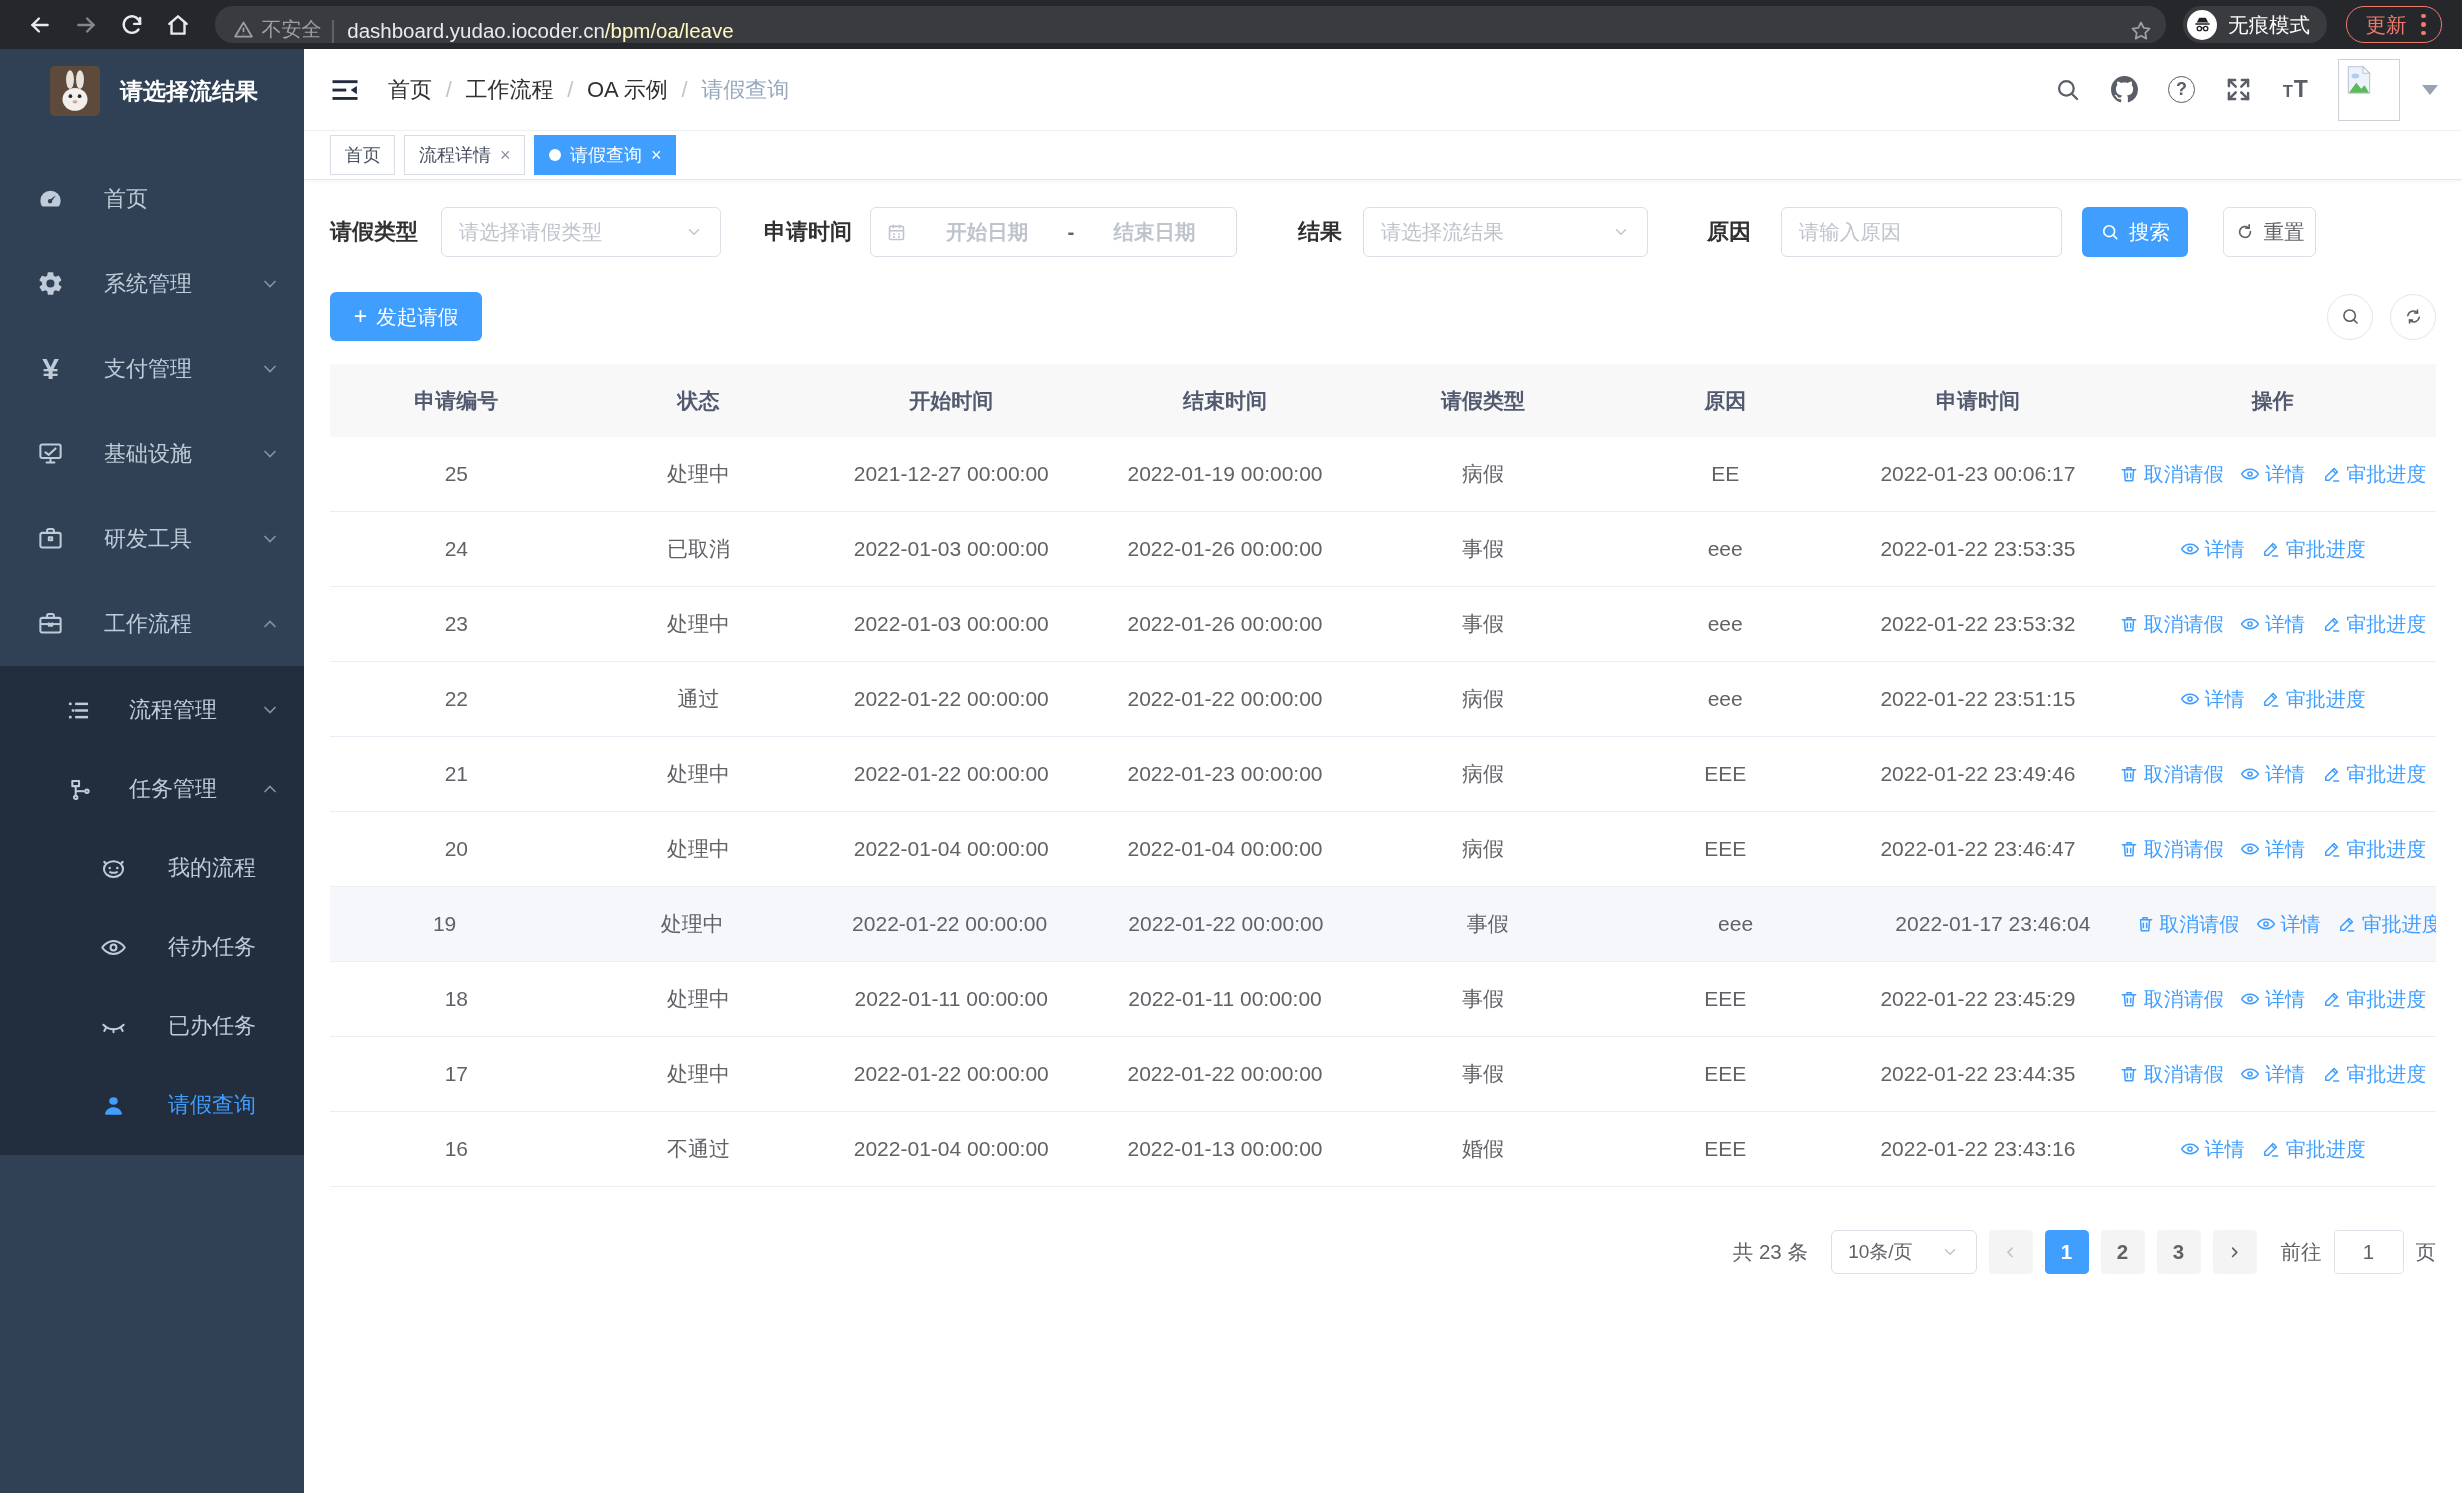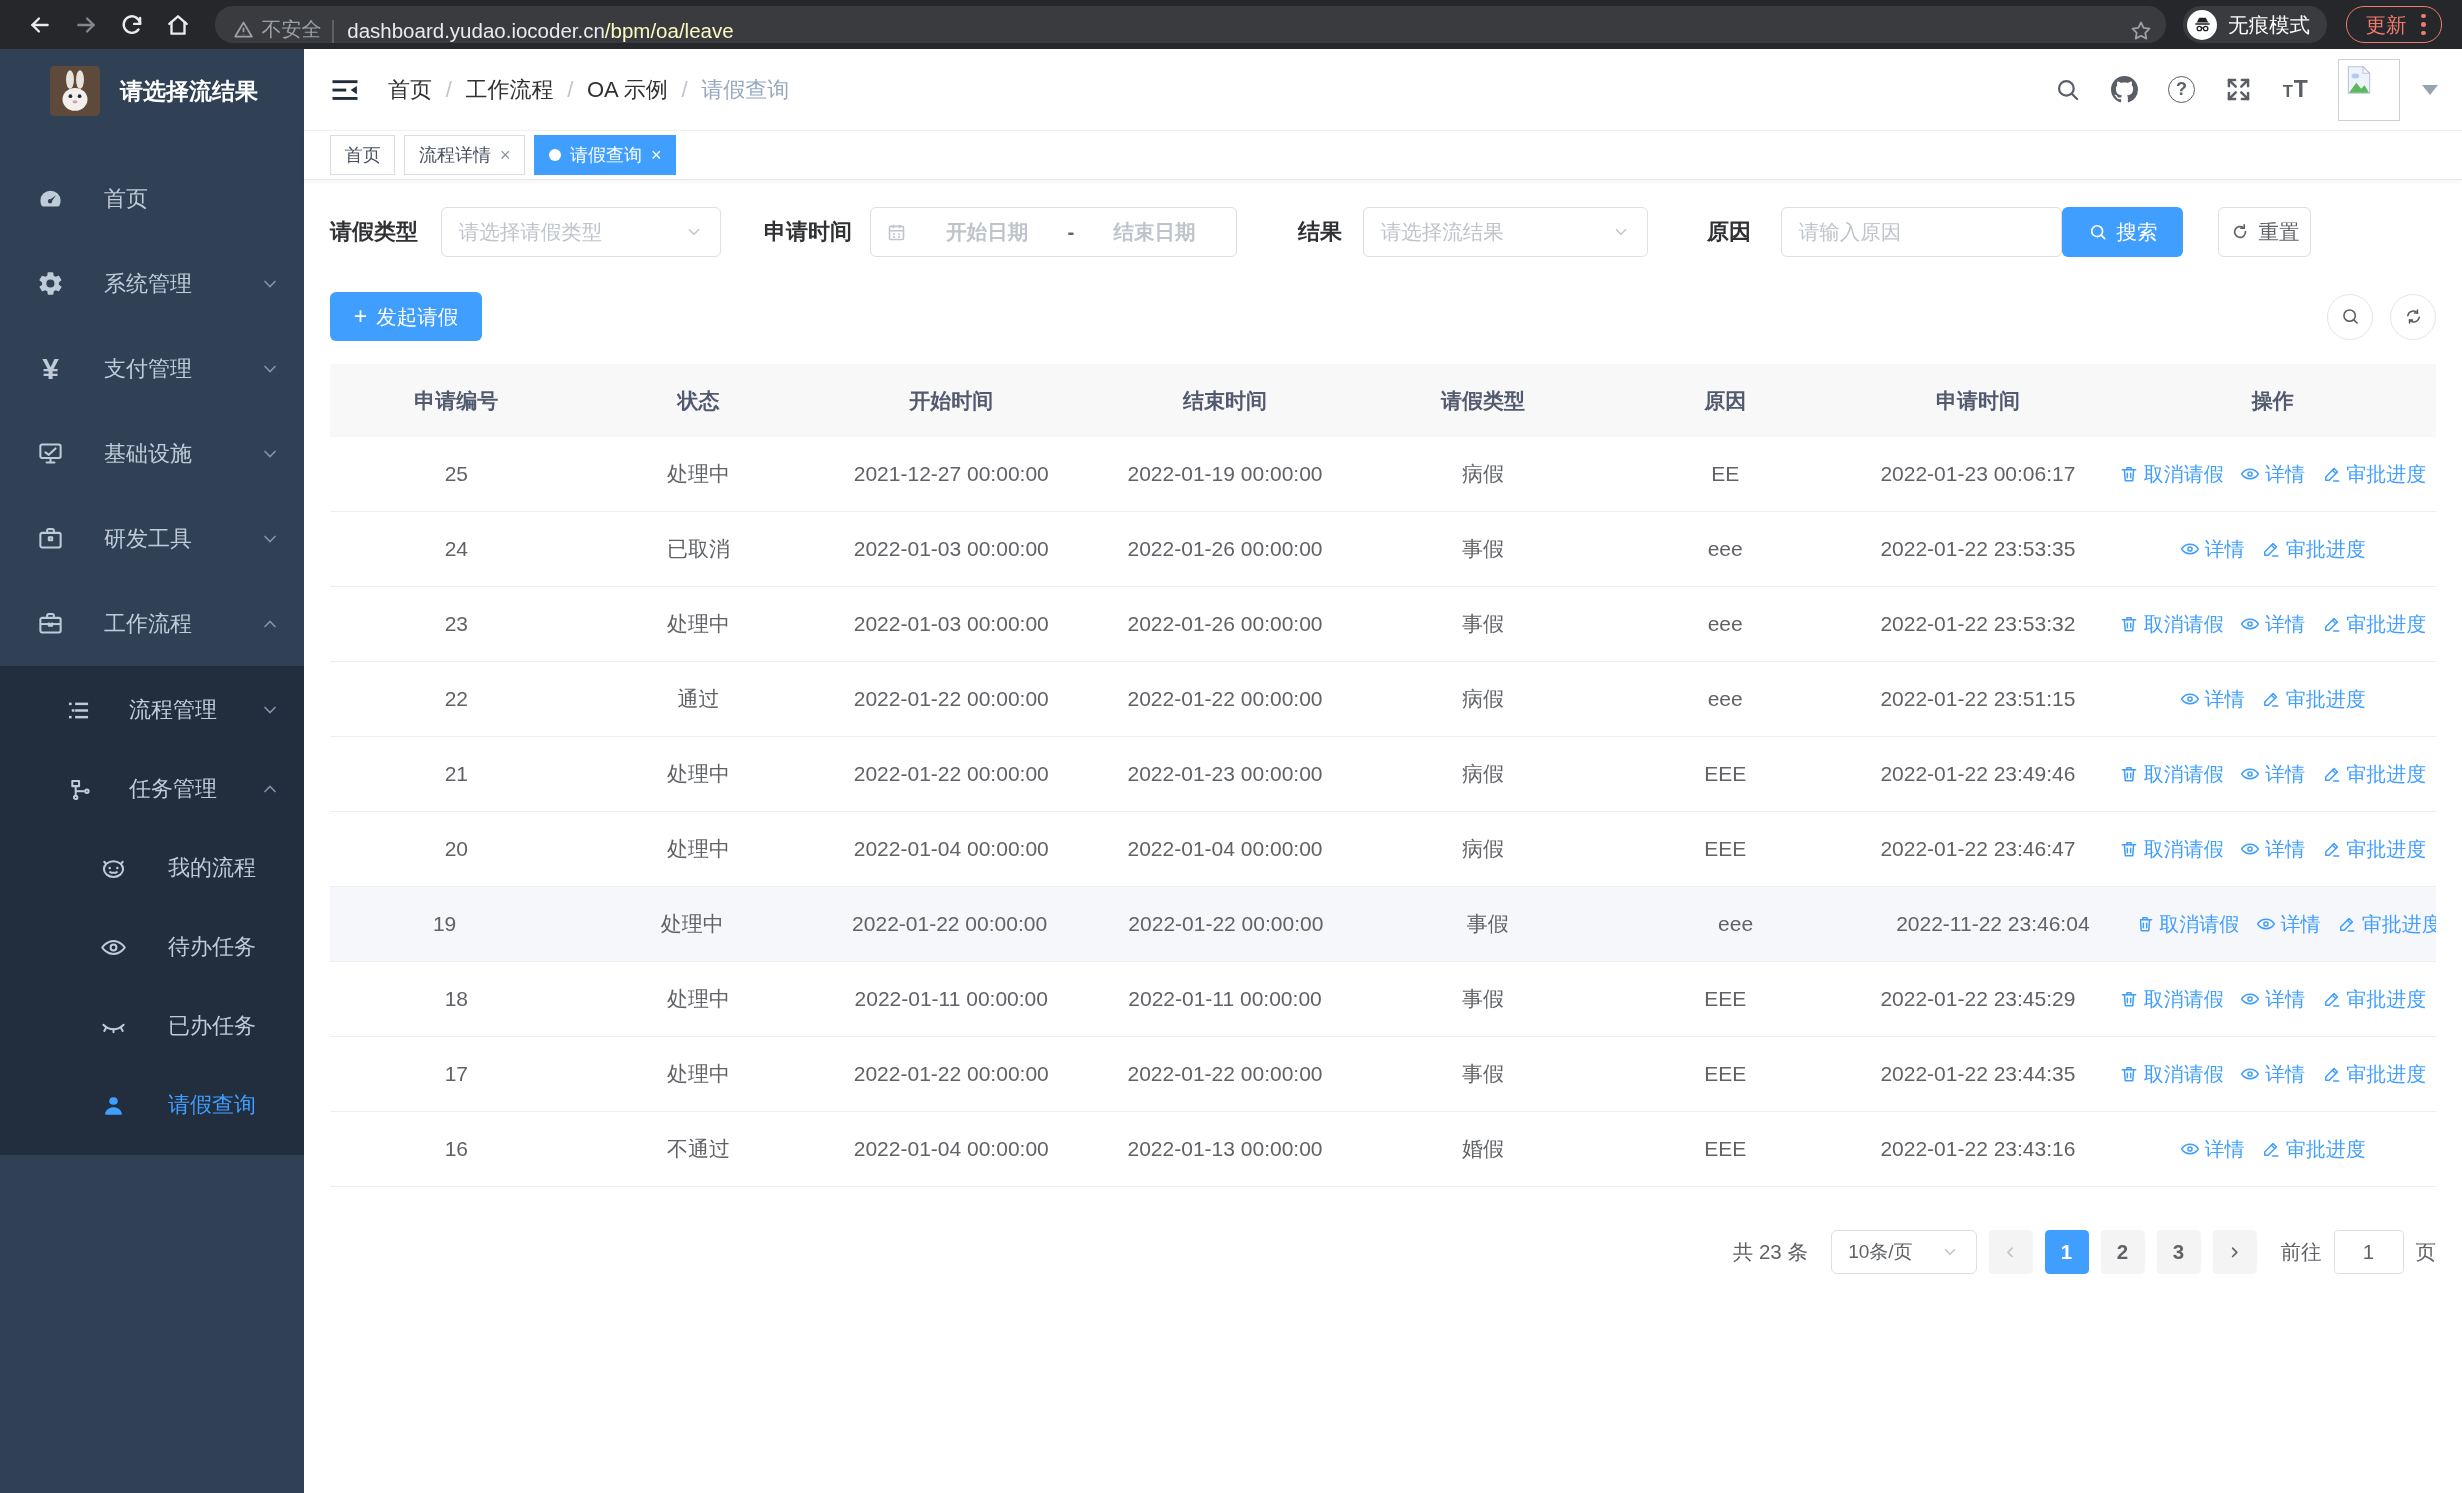--- a/index.html
+++ b/index.html
@@ -499,21 +499,21 @@
                 <path d="M6 9l6 6 6-6"></path>
               </svg>
             </span>
         </span>
 
         <span class="f-label" style="margin-left:59px;">原因</span>
         <span class="f-control input-ctl" style="width:281px; margin-left:30px;">
           <span>请输入原因</span>
         </span>
 
-        <button class="btn btn-primary" style="width:121px; ">
+        <button class="btn btn-primary" style="width:106px; margin-left:20px;">
           <svg viewBox="0 0 24 24" fill="none" stroke="#fff" stroke-width="2" stroke-linecap="round">
               <circle cx="11" cy="11" r="6.5"></circle>
               <path d="M15.8 15.8 20 20"></path>
             </svg>
           <span>搜索</span>
         </button>
         <button class="btn btn-plain" style="width:93px; margin-left:35px;">
           <svg viewBox="0 0 24 24" fill="none" stroke="currentColor" stroke-width="2" stroke-linecap="round">
               <path d="M18.5 11.5A6.5 6.5 0 1 1 16.2 7"></path>
               <path d="M17 3.5v4h-4"></path>
@@ -747,21 +747,21 @@
                 </a>
               </div>
   </div>
             <div class="tr hl">
     <div class="td c-id">19</div>
     <div class="td c-status">处理中</div>
     <div class="td c-start">2022-01-22 00:00:00</div>
     <div class="td c-end">2022-01-22 00:00:00</div>
     <div class="td c-type">事假</div>
     <div class="td c-reason">eee</div>
-    <div class="td c-apply">2022-11-22 23:46:04</div>
+    <div class="td c-apply">2022-01-17 23:46:04</div>
     <div class="td c-actions">
                 <a class="action-link">
                   <svg viewBox="0 0 24 24" fill="none" stroke="currentColor" stroke-width="1.8" stroke-linecap="round" stroke-linejoin="round">
                     <path d="M4 7h16"></path>
                     <path d="M9.5 7V4.5h5V7"></path>
                     <path d="M6.5 7l1 13h9l1-13"></path>
                     <path d="M10 11v5.5M14 11v5.5"></path>
                   </svg>
                   <span>取消请假</span>
                 </a>

